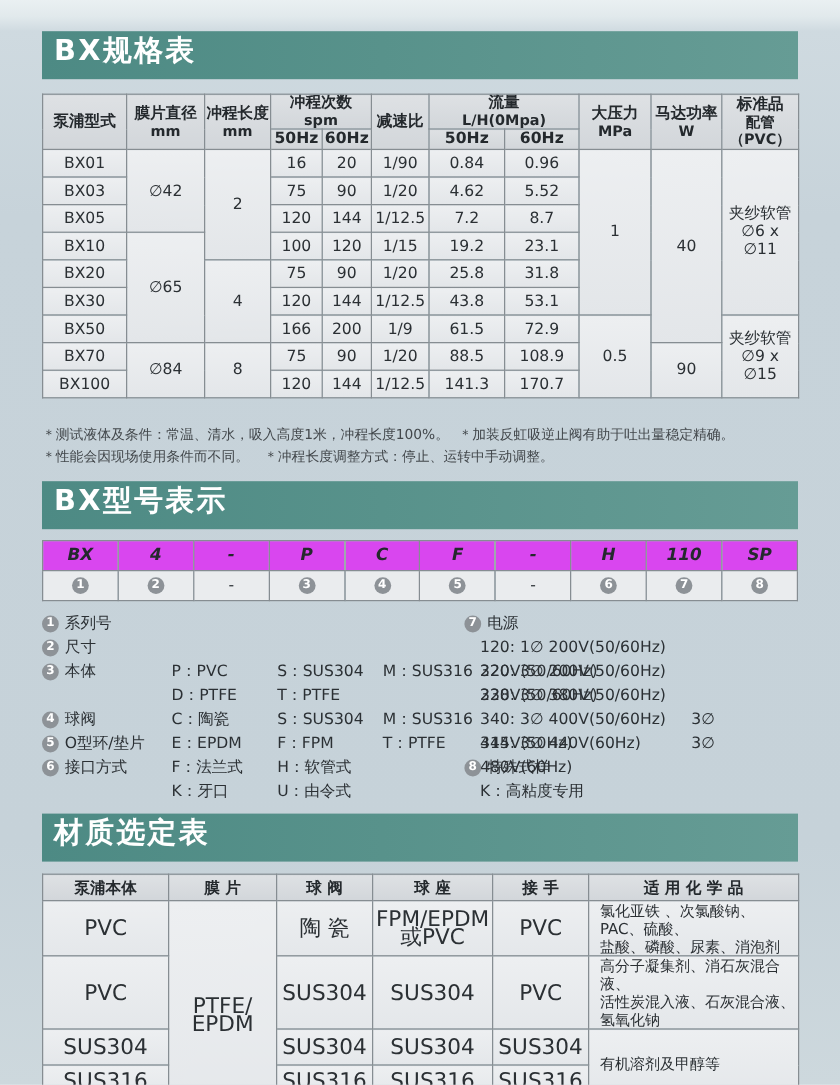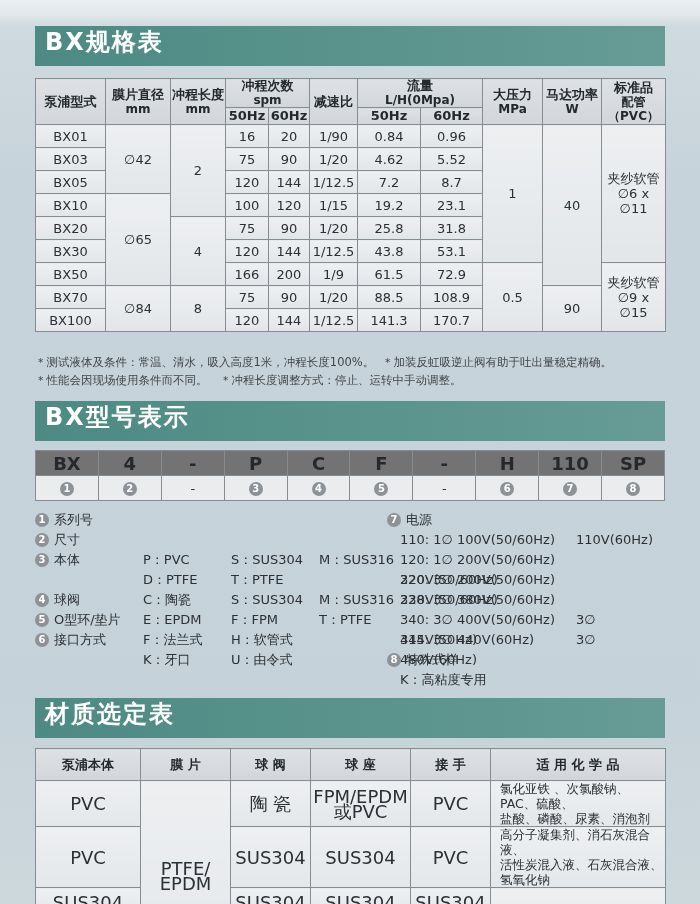--- a/index.html
+++ b/index.html
@@ -36,21 +36,21 @@
   .small { font-size:12px; }
   .pipe { font-size:12.5px; line-height:15px;margin-top:36px; }
 
   .notes { margin-top:21px; font-size:11.5px; color:#42474b; line-height:18px; }
   .notes .w1 { display:inline-block; width:347px; }
   .notes .w2 { display:inline-block; width:185px; }
 
   
   .mcode { margin-top:9px; }
   .mcode td { text-align:center; height:25px; }
-  .mcode .r1 td { background:#737373; font-weight:bold; font-size:18px; color:#24292d; }
+  .mcode .r1 td { background:#d946ef; font-weight:bold; font-size:14px; color:#24292d;font-style:italic; }
   .mcode .r2 td { background:#eaecee; font-size:13px; }
 
   .circle {
     display:inline-block; width:14px; height:14px; border-radius:50%;
     background:#8d9297; color:#fff; font-size:10px; line-height:14px;
     text-align:center; vertical-align:middle; font-weight:bold;
   }
 
   
   .legend { display:flex; margin-top:9px; font-size:13px; color:#2b3034; }
@@ -59,21 +59,21 @@
   .lline { display:flex; align-items:center; height:20px; line-height:20px; }
   .lhead { width:108px; display:flex; align-items:center; gap:5px; flex:0 0 auto; }
   .def { display:inline-block; width:88px; flex:0 0 auto; }
   .pline { height:20px; line-height:20px; padding-left:13px; }
   .pa { display:inline-block; width:176px; }
 
   
   .mat { margin-top:10px; }
   .mat thead th {
     background:linear-gradient(180deg,#dee1e4,#d2d6da);
-    font-weight:bold; font-size:13px; height:32px; color:#24292d;
+    font-weight:bold; font-size:13px; height:22px; color:#24292d;
   }
   .mat tbody td {
     background:linear-gradient(180deg,#edeff1,#e4e7ea);
     text-align:center; font-size:18px; color:#2b3034; line-height:15px;
   }
   .mat .rr1 td { height:34px; }
   .mat .rr2 td { height:36px; }
   .mat .rr3 td { height:30px; }
   .mat .rr4 td { height:27px;text-decoration:underline; }
   .mat .rr5 td { height:26px; }
@@ -346,21 +346,20 @@
       </div>
     </div>
 
     <div class="rcol">
       <div class="lline">
         <span class="lhead">
             <span class="circle">7</span>
             <span>电源</span>
           </span>
       </div>
-      <div class="pline"><span class="pa">110: 1∅ 100V(50/60Hz)</span><span>110V(60Hz)</span></div>
       <div class="pline"><span class="pa">120: 1∅ 200V(50/60Hz)</span><span>220V(50/60Hz)</span></div>
       <div class="pline"><span class="pa">320: 3∅ 200V(50/60Hz)</span><span>220V(50/60Hz)</span></div>
       <div class="pline"><span class="pa">338: 3∅ 380V(50/60Hz)</span><span></span></div>
       <div class="pline"><span class="pa">340: 3∅ 400V(50/60Hz)</span><span>3∅ 415V(50Hz)</span></div>
       <div class="pline"><span class="pa">344: 3∅ 440V(60Hz)</span><span>3∅ 480V(60Hz)</span></div>
       <div class="lline">
         <span class="lhead">
             <span class="circle">8</span>
             <span>特殊式样</span>
           </span>

